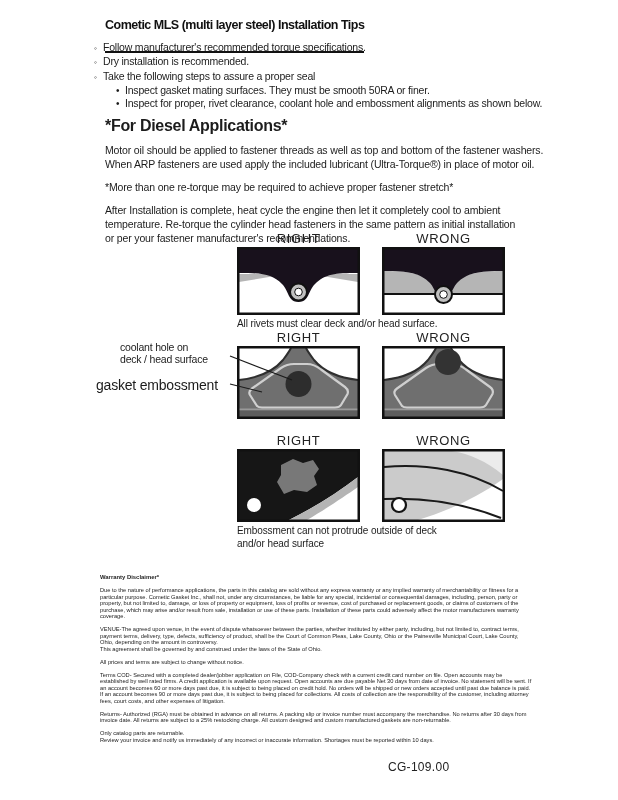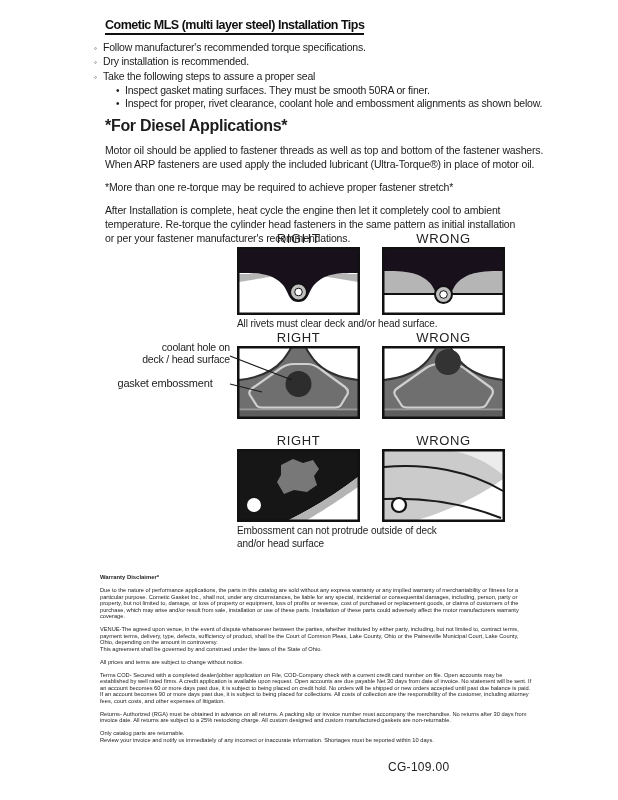--- a/index.html
+++ b/index.html
@@ -6,42 +6,42 @@
   .page{
     position:relative;width:618px;height:800px;background:#ffffff;
     font-family:"Liberation Sans", sans-serif;color:#1c1c1c;overflow:hidden;
     margin:0 auto;
   }
   .pre{white-space:pre-line;}
 
   .title{
     position:absolute;left:105px;top:18px;
     font-size:12.5px;font-weight:bold;letter-spacing:-0.5px;
-    border-bottom:2px solid #111;padding-bottom:1px;color:#111;
+    border-bottom:2px solid #111;padding-bottom:19px;color:#111;
   }
 
   .bullets{position:absolute;left:94px;top:41px;font-size:10.5px;line-height:13.3px;letter-spacing:-0.2px;white-space:nowrap;}
   .bullet{display:flex;align-items:baseline;}
   .bullet .mk{display:inline-block;width:9px;font-size:8.5px;flex:0 0 9px;}
   .bullet.sub{padding-left:22px;}
   .bullet.sub .mk{font-size:10px;}
 
   .diesel{position:absolute;left:105px;top:117px;width:460px;}
   .diesel .h{font-size:16px;font-weight:bold;letter-spacing:-0.3px;margin:0 0 8px 0;}
   .diesel p{font-size:10.5px;line-height:14px;letter-spacing:-0.15px;margin:0 0 9px 0;}
 
   .figrow{position:absolute;left:237px;width:270px;}
   .figrow .boxes{display:flex;gap:22px;}
   .figcol{width:123px;}
   .figlabel{text-align:center;font-size:13px;letter-spacing:0.6px;margin-bottom:1px;color:#222;}
   .figcaption{font-size:10px;line-height:12.5px;letter-spacing:-0.1px;margin-top:3px;}
   .figrow svg{display:block;}
 
-  .ann-coolant{position:absolute;left:120px;top:342px;width:110px;text-align:right;font-size:10.5px;line-height:11.5px;letter-spacing:-0.2px;}
-  .ann-emboss{position:absolute;left:104px;top:377px;width:122px;text-align:center;font-size:11px;letter-spacing:-0.2px;}
+  .ann-coolant{position:absolute;left:120px;top:342px;width:110px;font-size:10.5px;line-height:11.5px;letter-spacing:-0.2px;}
+  .ann-emboss{position:absolute;left:96px;top:377px;width:122px;text-align:left;font-size:14px;letter-spacing:-0.2px;}
   .connectors{position:absolute;left:228px;top:350px;}
 
   .disclaimer{position:absolute;left:100px;top:574px;width:432px;font-size:5.7px;line-height:6.5px;color:#222;}
   .disclaimer .h{font-size:5.9px;font-weight:bold;margin:0 0 6.5px 0;}
   .disclaimer p{margin:0 0 6.5px 0;}
 
   .pagenum{position:absolute;left:388px;top:760px;font-size:12px;letter-spacing:0.3px;color:#222;}
 </style>
 </head>
 <body>

